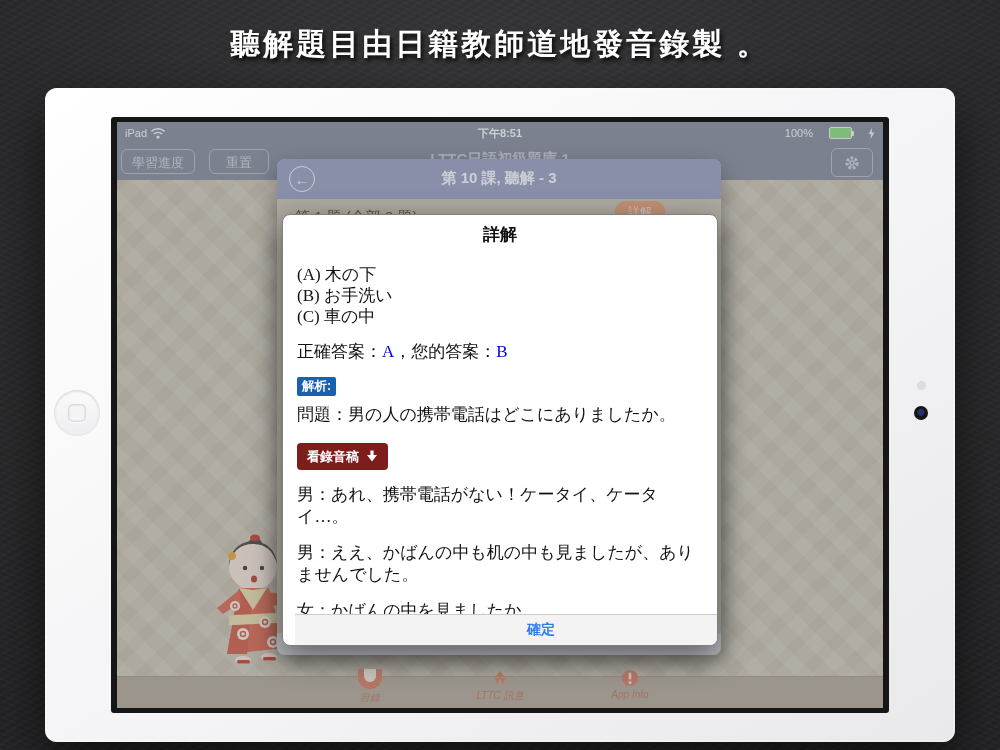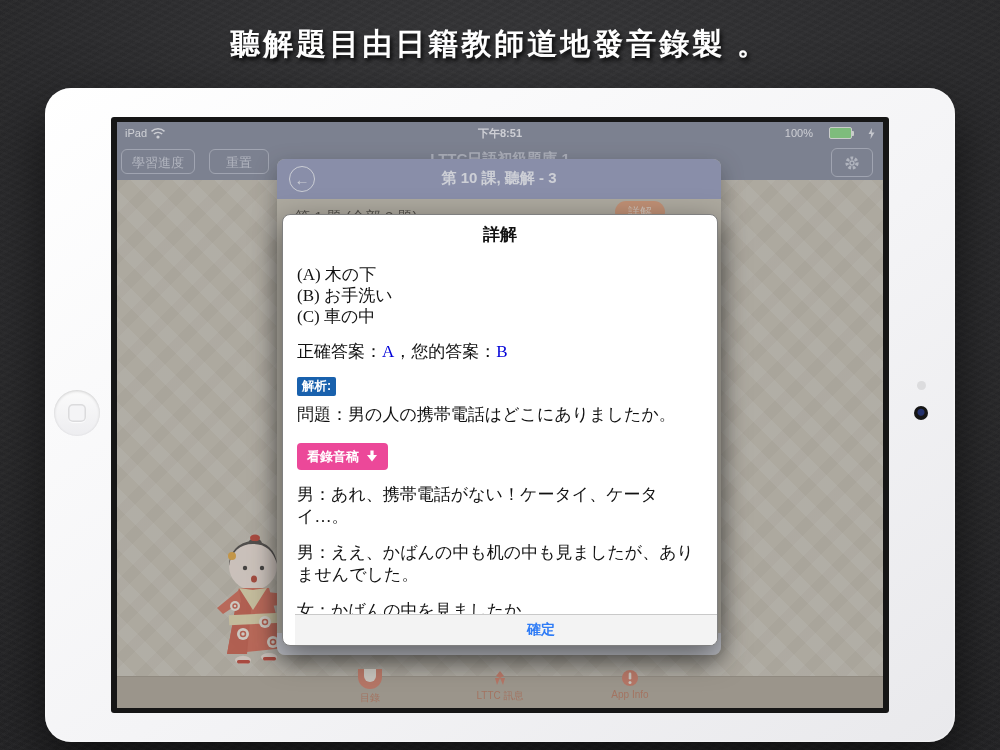--- a/index.html
+++ b/index.html
@@ -8,21 +8,21 @@
       radial-gradient(ellipse at 50% 30%, #3a3a3c 0%, #2e2e30 55%, #242426 100%);
     font-family:"Liberation Sans","DejaVu Sans",sans-serif;}
   .stage::after{content:"";position:absolute;inset:0;pointer-events:none;
     background:
       repeating-linear-gradient(23deg, rgba(255,255,255,0.012) 0 2px, rgba(0,0,0,0.02) 2px 5px),
       repeating-linear-gradient(-31deg, rgba(255,255,255,0.01) 0 3px, rgba(0,0,0,0.015) 3px 7px);}
   .caption{position:absolute;left:0;right:0;top:24px;text-align:center;color:#fff;
     font-size:30px;font-weight:bold;letter-spacing:3px;text-shadow:2px 3px 4px rgba(0,0,0,0.9);z-index:2;}
 
   
-  .ipad{position:absolute;left:45px;top:88px;width:910px;height:654px;border-radius:26px;
+  .ipad{position:absolute;left:45px;top:88px;width:910px;height:654px;border-radius:12px;
     background:linear-gradient(145deg,#ffffff 0%,#f4f4f6 55%,#e9e9ec 100%);
     box-shadow:0 22px 55px rgba(0,0,0,0.65), inset 0 0 3px rgba(255,255,255,0.9);z-index:3;}
   .home-btn{position:absolute;left:9px;top:302px;width:46px;height:46px;border-radius:50%;
     background:linear-gradient(#fbfbfb,#ededf0);box-shadow:inset 0 1px 3px rgba(0,0,0,0.18);}
   .home-btn .sq{position:absolute;left:14px;top:14px;width:18px;height:18px;border-radius:5px;
     background:#f4f4f6;box-shadow:inset 0 0 0 1.5px rgba(0,0,0,0.10), 0 1px 1px rgba(255,255,255,0.8);}
   .cam-dot-light{position:absolute;left:872px;top:293px;width:9px;height:9px;border-radius:50%;background:#dcdcde;}
   .cam-dot{position:absolute;left:869px;top:318px;width:14px;height:14px;border-radius:50%;
     background:radial-gradient(circle at 50% 45%, #23306b 0 3px, #151515 4px);}
   .bezel{position:absolute;left:66px;top:29px;width:778px;height:596px;background:#161616;border-radius:3px;}
@@ -45,21 +45,21 @@
 
   
   .content{position:absolute;left:0;top:58px;width:766px;height:496px;background:#cac3b3;}
   .content .pattern{position:absolute;inset:0;
     background:
       repeating-linear-gradient(45deg, rgba(255,255,255,0.10) 0 14px, rgba(0,0,0,0.0) 14px 30px),
       repeating-linear-gradient(-45deg, rgba(120,110,90,0.06) 0 11px, rgba(0,0,0,0.0) 11px 26px);}
   .tabbar{position:absolute;left:0;top:554px;width:766px;height:32px;background:#b2aa99;
     display:flex;justify-content:center;align-items:flex-start;gap:52px;border-top:1px solid #a49c8b;}
   .tab-item{display:flex;flex-direction:column;align-items:center;width:78px;margin-top:-8px;}
-  .tab-item .lbl{font-size:10px;color:#bd7f64;margin-top:2px;}
+  .tab-item .lbl{font-size:10px;color:#bd7f64;margin-top:2px;font-style:italic;}
 
   
   .sheet{position:absolute;left:160px;top:37px;width:444px;height:496px;border-radius:8px;
     background:#cac3b3;box-shadow:0 8px 22px rgba(0,0,0,0.35);}
   .sheet-header{position:absolute;left:0;top:0;width:444px;height:40px;background:#9ba1bf;border-radius:8px 8px 0 0;}
   .back-btn{position:absolute;left:12px;top:7px;width:26px;height:26px;border:1.5px solid #f0f1f7;border-radius:50%;
     color:#f0f1f7;font-size:15px;line-height:25px;text-align:center;box-sizing:border-box;}
   .sheet-title{position:absolute;left:0;right:0;top:10px;text-align:center;color:#f3f4f9;font-size:15px;font-weight:bold;}
   .q-counter{position:absolute;left:18px;top:49px;font-size:15px;color:#575247;}
   .detail-btn{position:absolute;right:56px;top:42px;width:50px;height:22px;border-radius:11px;
@@ -76,21 +76,21 @@
   .popup-body{position:absolute;left:0;top:0;width:434px;height:400px;overflow:hidden;box-sizing:border-box;
     padding:8px 14px 0 14px;font-family:"Liberation Serif","DejaVu Serif",serif;font-size:17px;color:#111;}
   .popup-title{text-align:center;font-weight:600;margin:0 0 18px 0;}
   .opt{margin:0;line-height:21px;}
   .answer-line{margin:14px 0 0 0;line-height:21px;}
   .ans-val{color:#0000d8;}
   .badge{display:inline-block;margin-top:15px;background:#1961ad;color:#fff;
     font-family:"Liberation Sans","DejaVu Sans",sans-serif;font-size:12.5px;font-weight:bold;
     padding:3px 5px;border-radius:2px;line-height:1;}
   .q-line{margin:8px 0 0 0;line-height:22px;}
-  .transcript-btn{display:inline-flex;align-items:flex-start;gap:7px;margin-top:17px;background:#ec4899;color:#fff;
+  .transcript-btn{display:inline-flex;align-items:flex-start;gap:7px;margin-top:17px;background:#7f1d1d;color:#fff;
     font-family:"Liberation Sans","DejaVu Sans",sans-serif;font-size:13px;font-weight:bold;
     padding:7px 10px;border-radius:4px;line-height:1;}
   .dlg{margin:14px 0 0 0;line-height:22px;}
   .popup-footer{position:absolute;left:12px;bottom:0;width:492px;height:30px;background:#f3f3f3;
     border-top:1px solid #c9c9c9;text-align:center;}
   .confirm{display:inline-block;margin-top:6px;color:#2f7cf6;font-size:14px;font-weight:bold;}
 
   
   .mascot{position:absolute;left:52px;top:350px;width:170px;height:140px;}
 </style>

